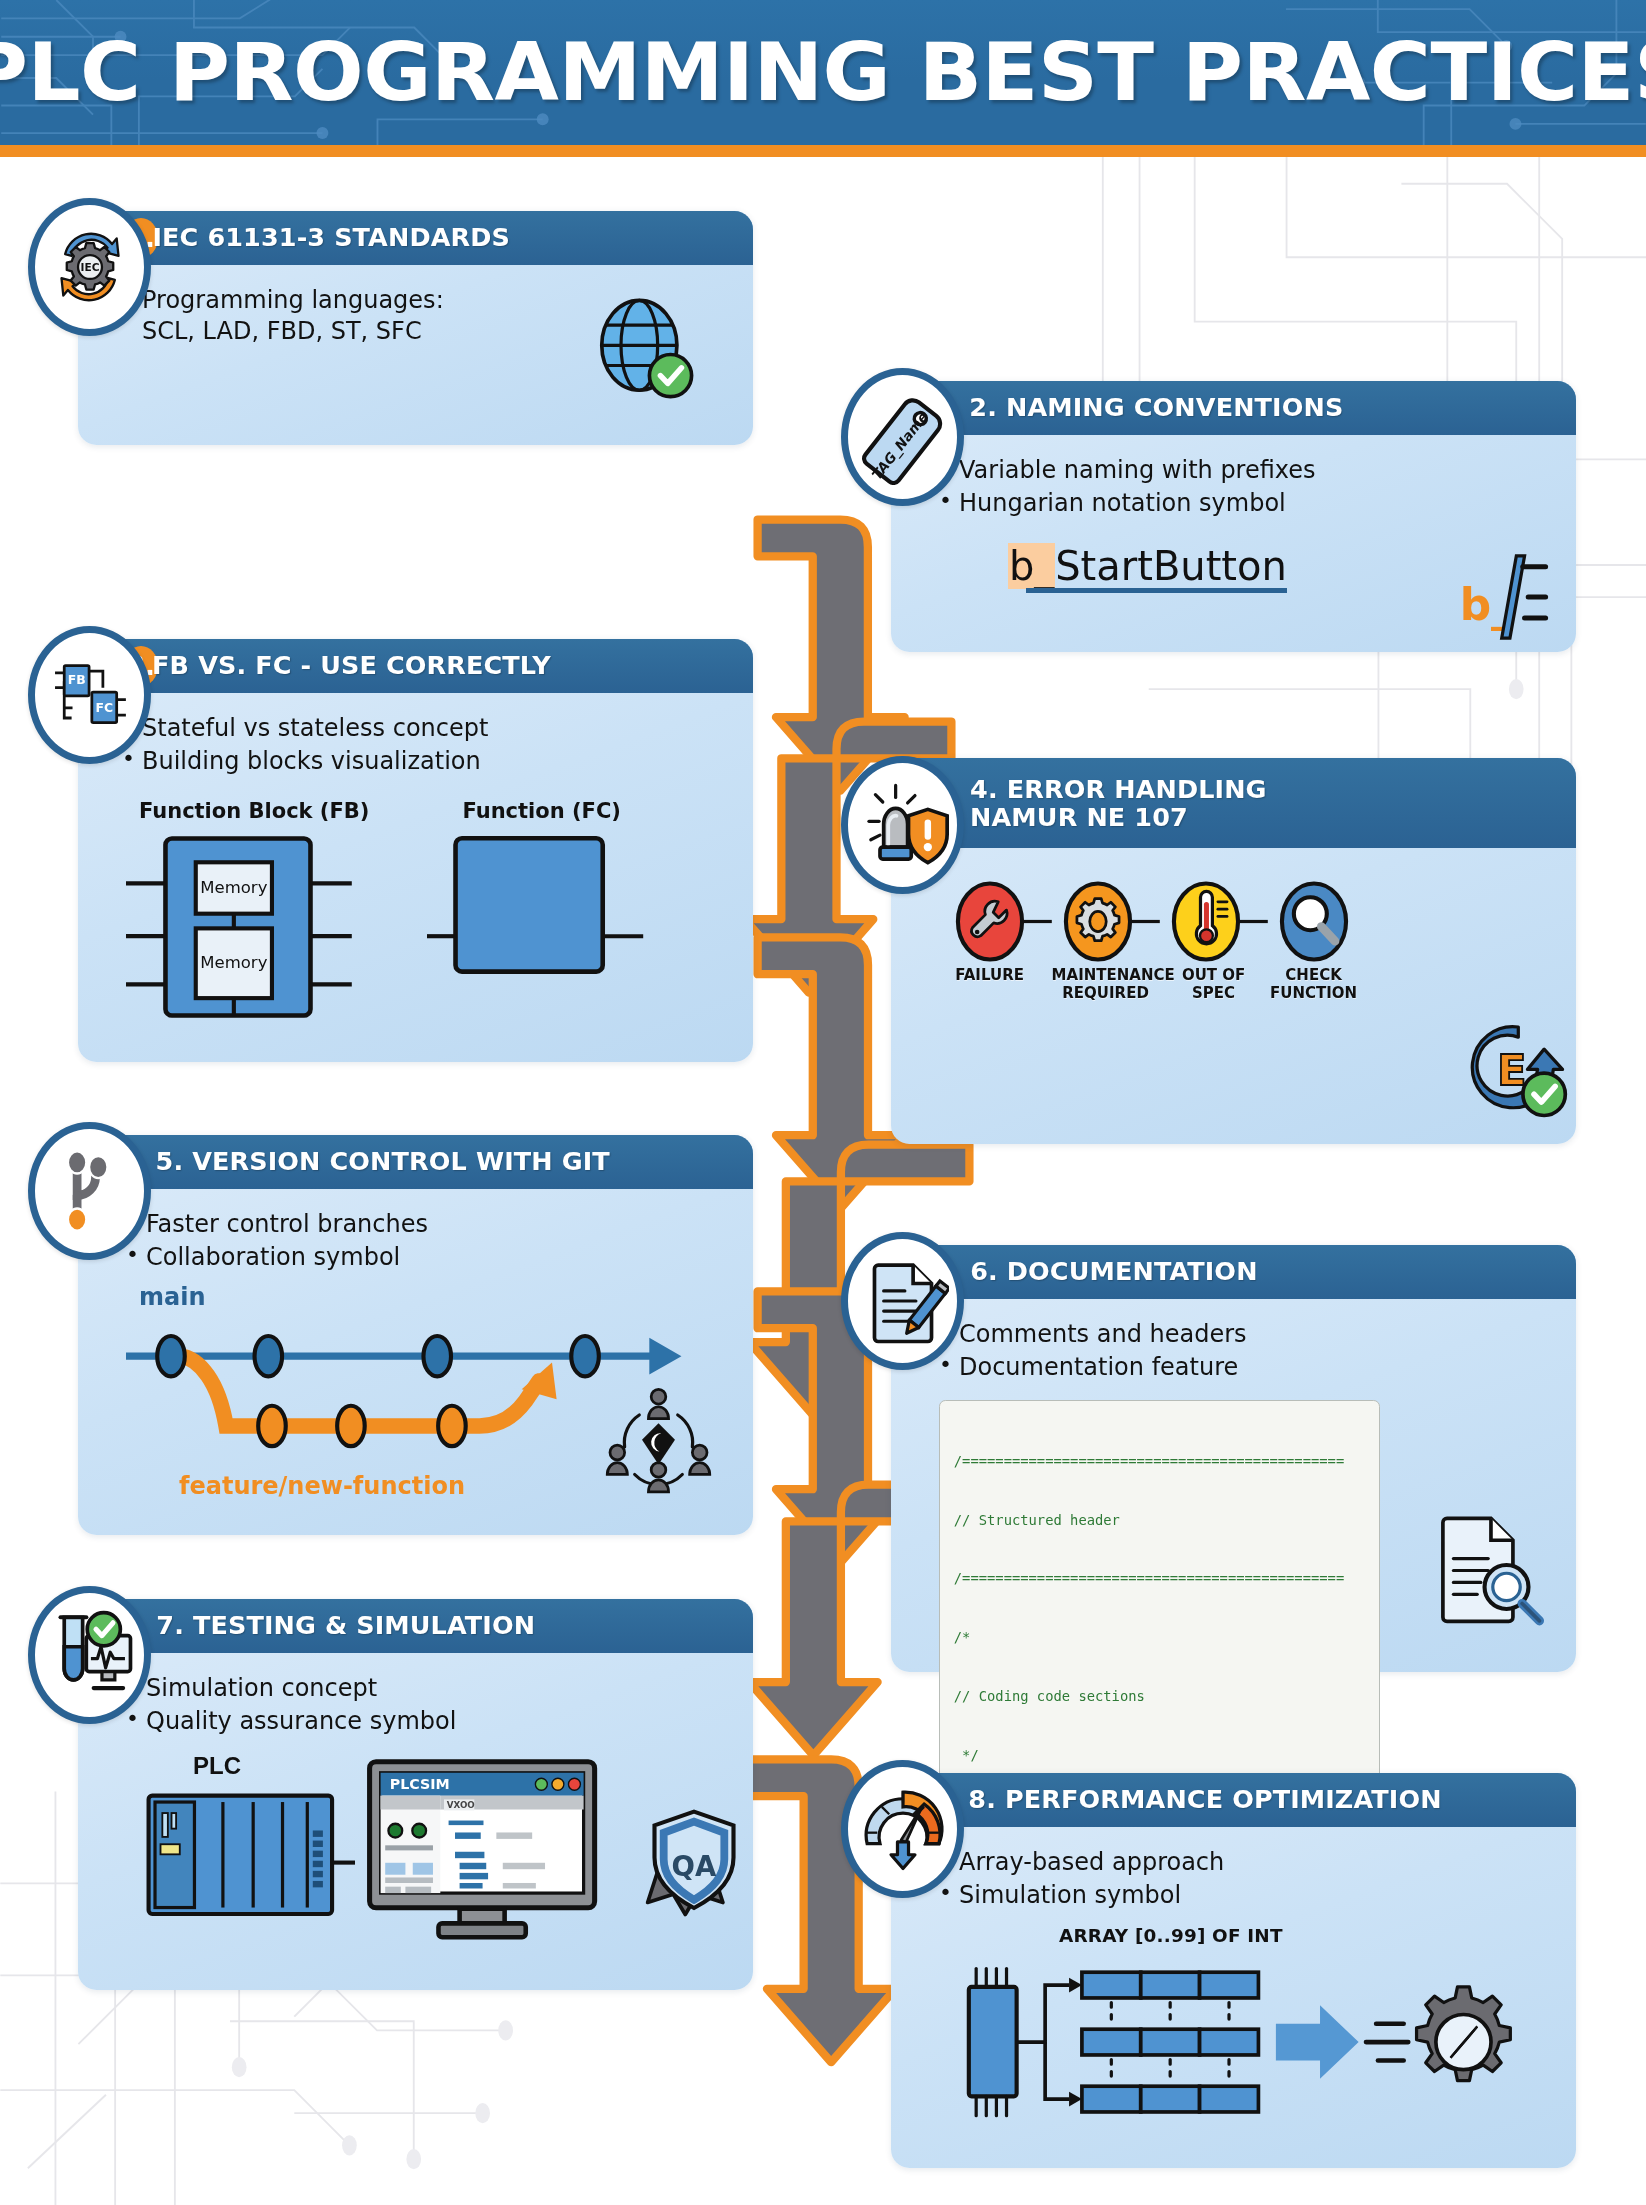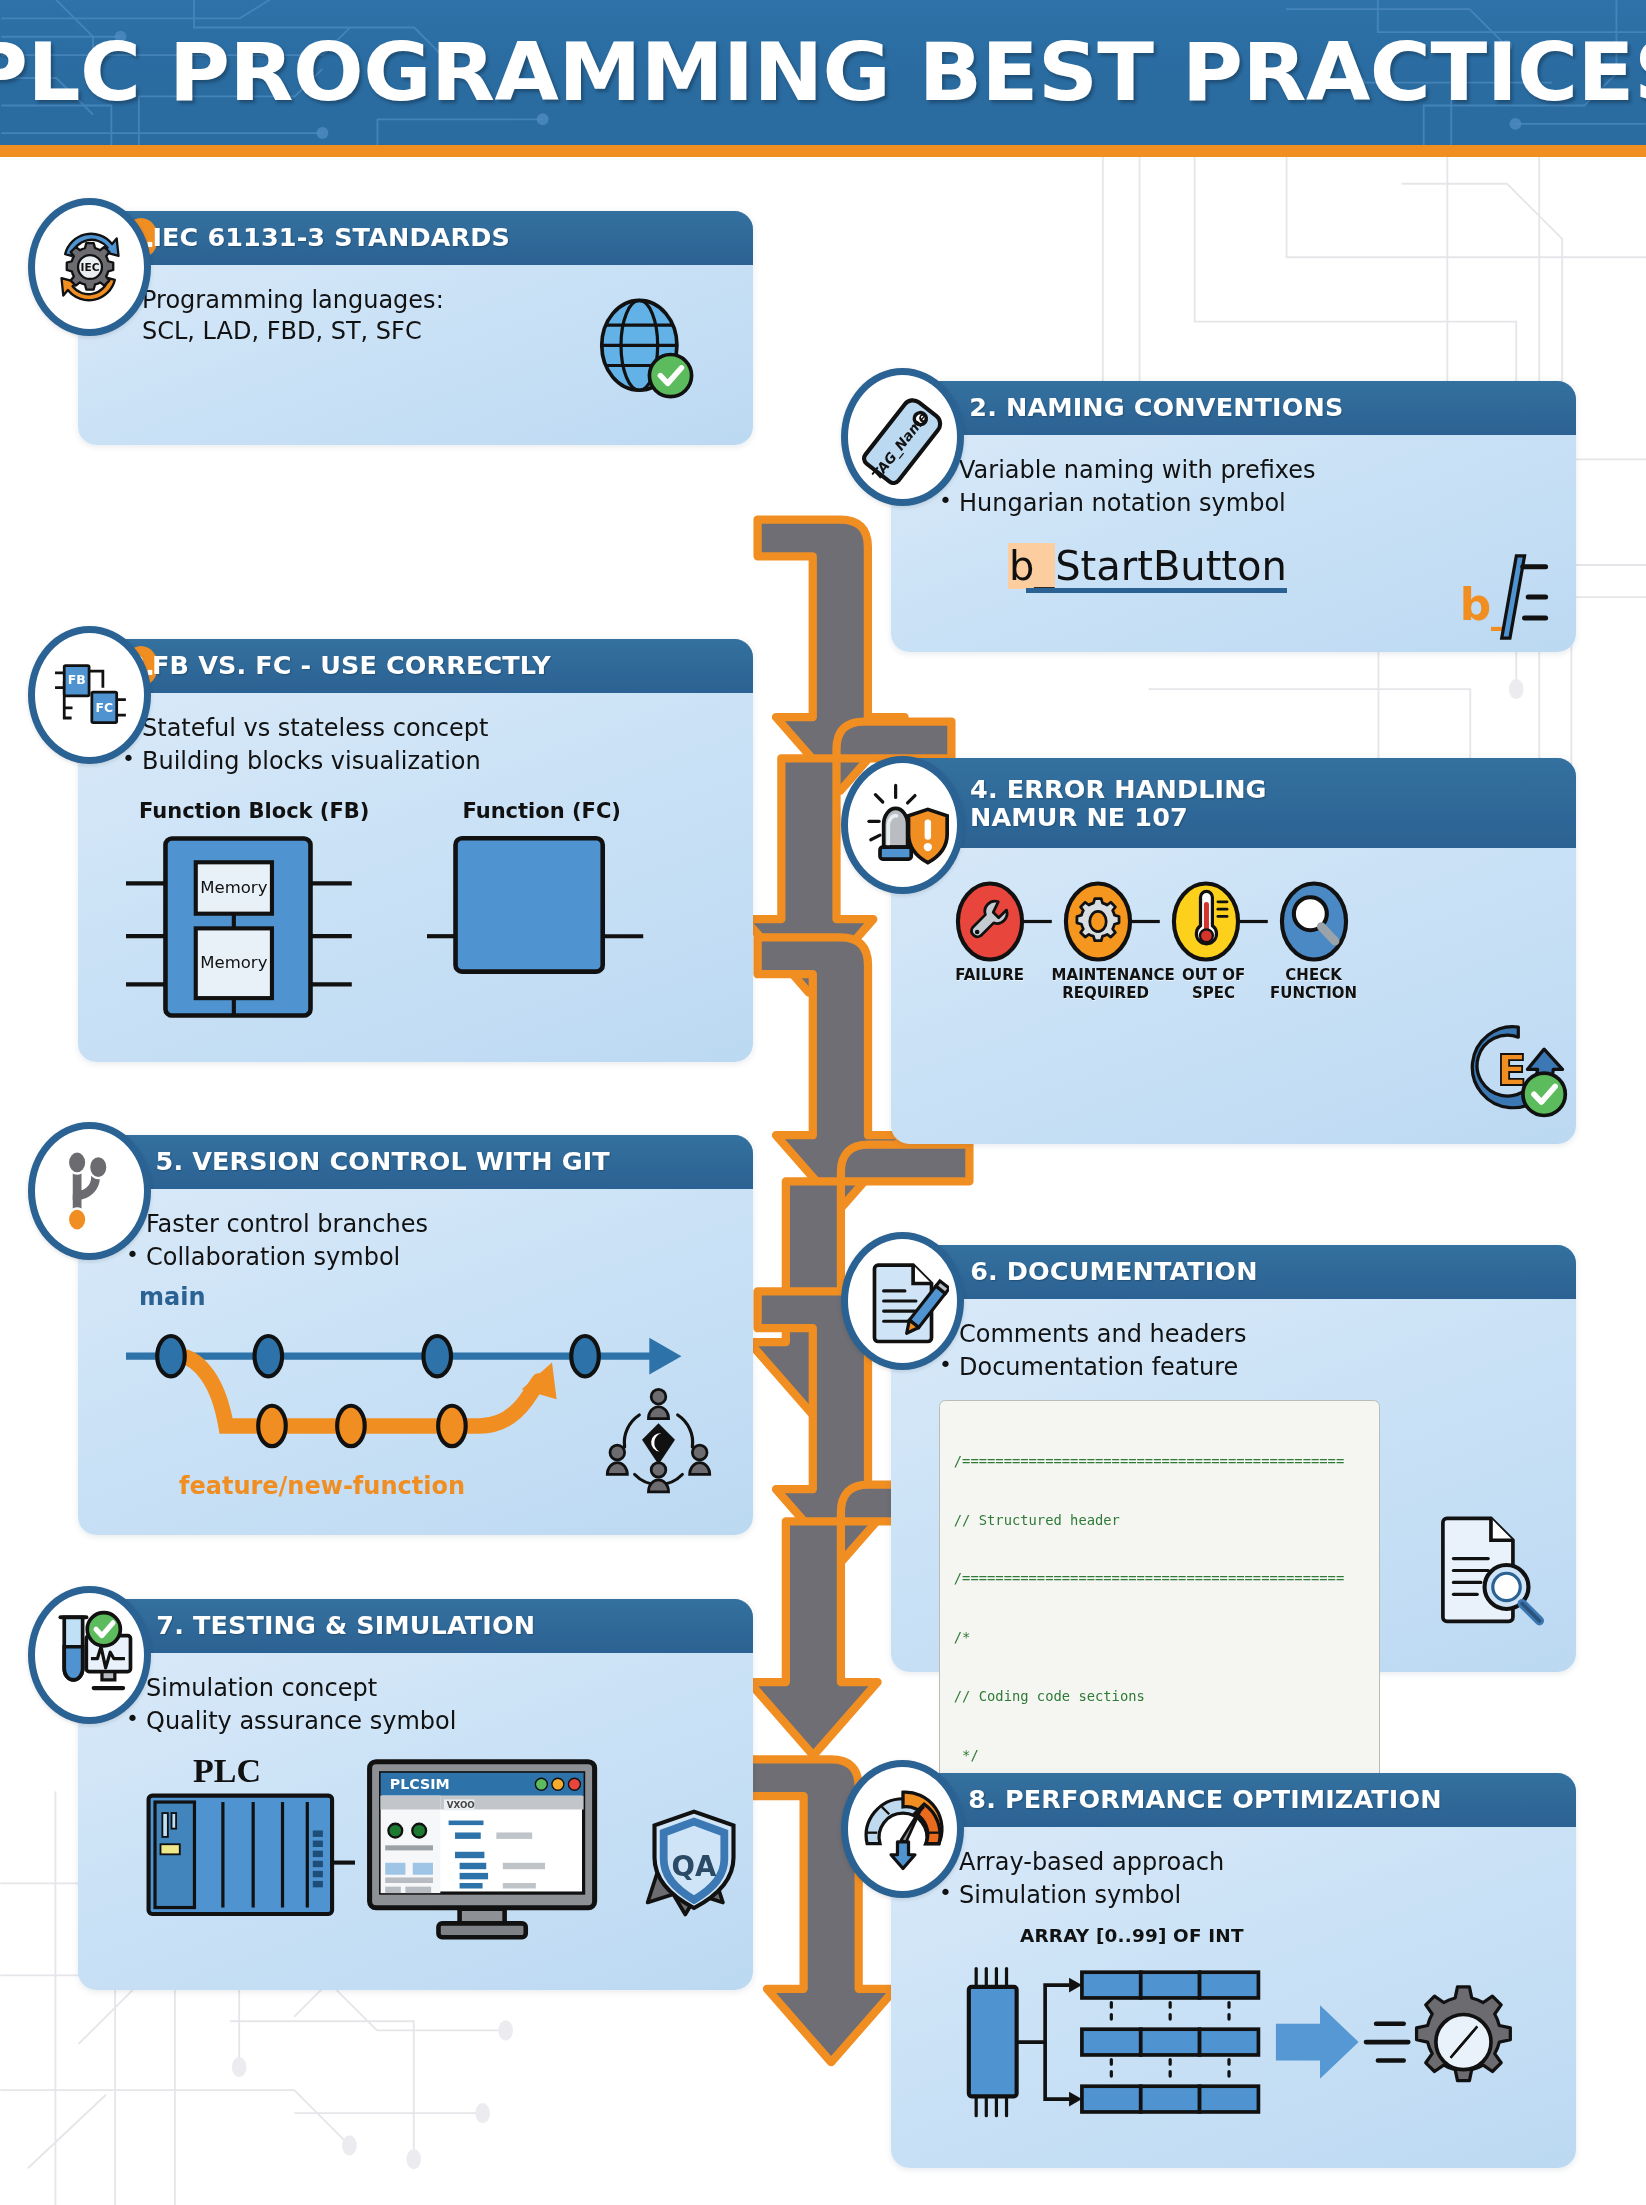--- a/index.html
+++ b/index.html
@@ -121,21 +121,21 @@
   .namur-label {
     font-family: "DejaVu Sans", sans-serif; font-weight:700;
     font-size: 15px; color:#111; text-align:center; line-height:1.16;
     text-shadow: 0.5px 0.5px 0.5px rgba(255,255,255,.6);
   }
   .hung-demo {
     font-family: "DejaVu Sans", sans-serif; font-weight: 400; font-size: 40px;
     color:#111; position:relative; display:inline-block;
   }
   .hung-demo .hl { background:#fbcd9f; padding: 0 0.9px; }
-  .plc-label { font-family:Liberation Serif, serif; font-weight:700; font-size:34px; color:#111;}
+  .plc-label { font-family:Liberation Sans, sans-serif; font-weight:700; font-size:24px; color:#111;}
   .array-label { font-family:"DejaVu Sans", sans-serif; font-weight:700; font-size:18.4px; color:#111; letter-spacing:0.2px;}
 </style>
 </head>
 <body>
 
 <svg id="bg-circuit" width="1647" height="2205" viewBox="0 0 3584 4800">
   <g stroke="#e6e6ea" stroke-width="4" fill="none">
     <path d="M2400 340 V1250 H3000 V2000"></path>
     <path d="M2600 340 V700 H3300 V1500"></path>
     <path d="M2800 340 V560 H3584"></path>
@@ -700,21 +700,21 @@
     </svg>
   </div>
   <div class="card-head" style="padding-left:82px;">
     <div class="card-head-title">8. PERFORMANCE OPTIMIZATION</div>
   </div>
   <div class="card-body" style="padding-left:48px;">
     <ul class="bullets">
       <li>Array-based approach</li>
       <li>Simulation symbol</li>
     </ul>
-    <div class="array-label" style="margin-top:13.8px; margin-left:81px;">ARRAY [0..99] OF INT</div>
+    <div class="array-label" style="margin-top:13.8px; margin-left:120px;">ARRAY [0..99] OF INT</div>
     <svg style="margin-top:5.5px; margin-left:4.6px;" width="593" height="184" viewBox="0 0 1290 400">
 
       <rect x="54" y="78" width="104" height="238" rx="6" fill="#4f93d1" stroke="#111" stroke-width="9"></rect>
       <g stroke="#111" stroke-width="7" stroke-linecap="round">
         <line x1="70" y1="38" x2="70" y2="78"></line>
           <line x1="92" y1="38" x2="92" y2="78"></line>
         <line x1="114" y1="38" x2="114" y2="78"></line>
           <line x1="136" y1="38" x2="136" y2="78"></line>
         <line x1="70" y1="316" x2="70" y2="358"></line>
           <line x1="92" y1="316" x2="92" y2="358"></line>

